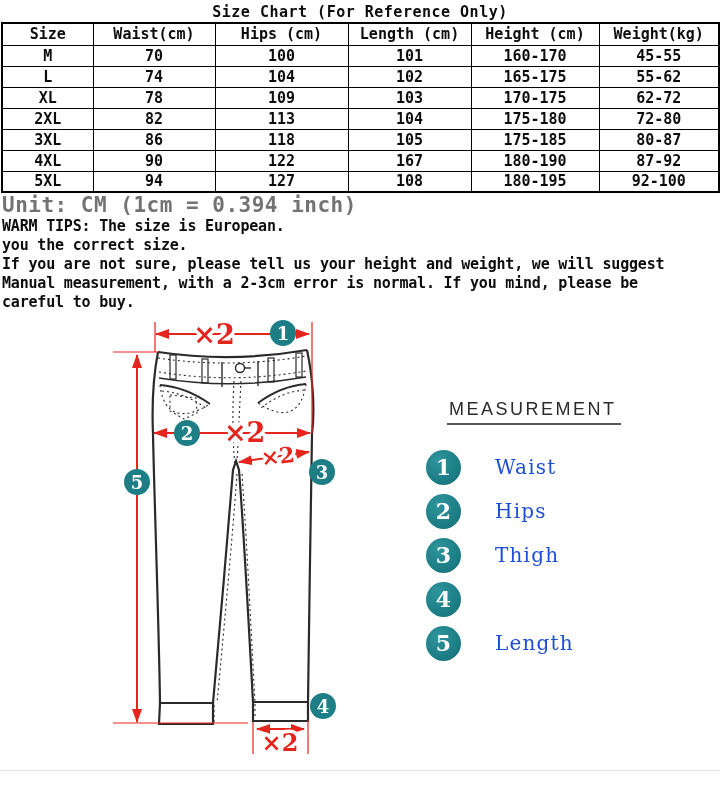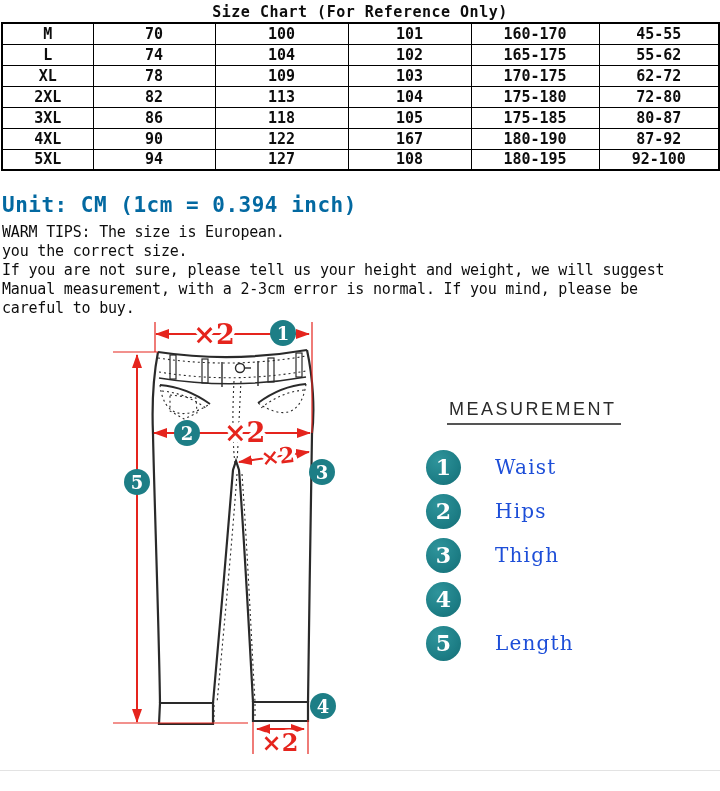--- a/index.html
+++ b/index.html
@@ -30,26 +30,26 @@
     font-weight:bold; font-size:15px;
     text-align:center; vertical-align:middle;
     height:21px; padding:0;
     font-family:"DejaVu Sans Mono", monospace;
   }
   table.size-table th{ height:22px; }
 
   
   .unit-line{
     position:absolute; top:193px; left:2px;
-    color:#0369a1; font-weight:bold; font-size:21px;
+    color:#737373; font-weight:bold; font-size:21px;
     letter-spacing:0.5px; white-space:nowrap;
   }
   .notes{
-    position:absolute; top:223px; left:2px; width:716px;
-    font-weight:normal; font-size:15px; line-height:19px;
+    position:absolute; top:217px; left:2px; width:716px;
+    font-weight:bold; font-size:15px; line-height:19px;
     letter-spacing:-0.2px; white-space:nowrap;
   }
 
   
   .diagram{
     position:absolute; top:318px; left:0; width:720px; height:460px;
   }
   .diagram svg{ position:absolute; top:0; left:0; }
 
   
@@ -103,20 +103,28 @@
 <table class="size-table">
   <colgroup>
     <col style="width:91px">
       <col style="width:122px">
       <col style="width:133px">
     <col style="width:123px">
       <col style="width:128px">
       <col style="width:120px">
   </colgroup>
   <tbody>
+      <tr>
+    <th>Size</th>
+    <th>Waist(cm)</th>
+    <th>Hips (cm)</th>
+    <th>Length (cm)</th>
+    <th>Height (cm)</th>
+    <th>Weight(kg)</th>
+  </tr>
   <tr>
     <td>M</td>
     <td>70</td>
     <td>100</td>
     <td>101</td>
     <td>160-170</td>
     <td>45-55</td>
   </tr>
   <tr>
     <td>L</td>

